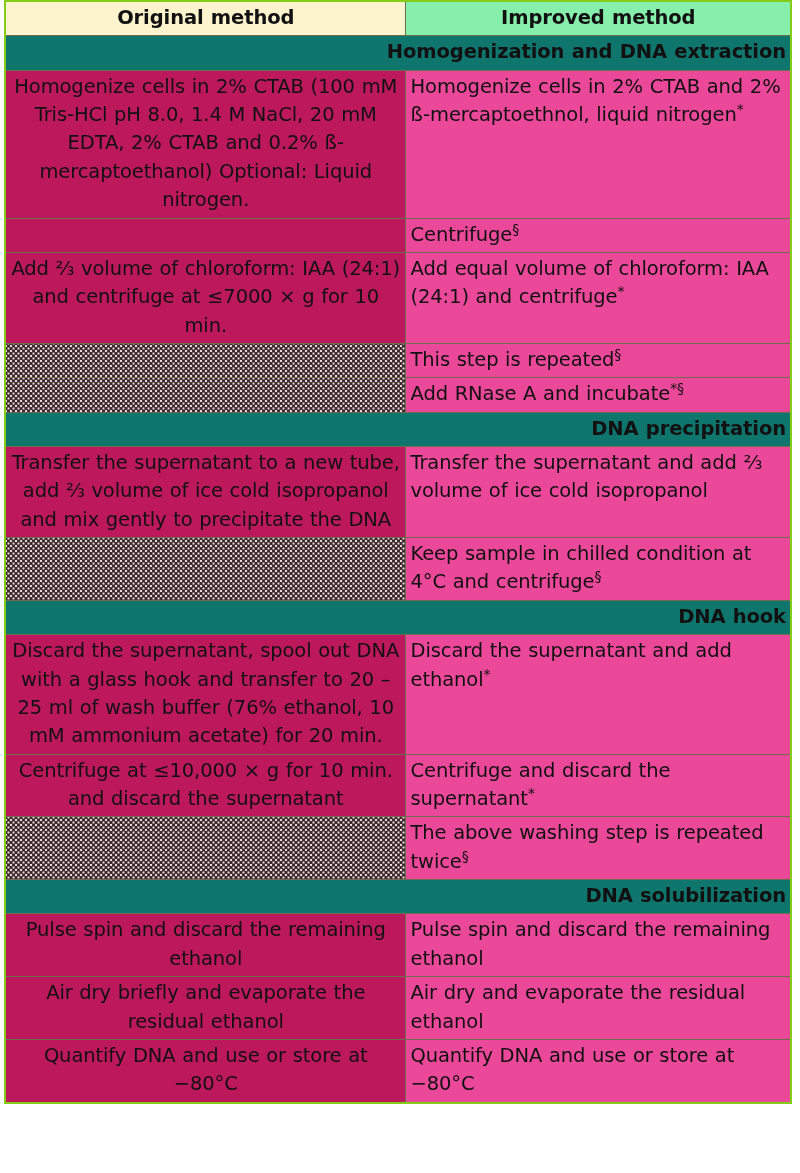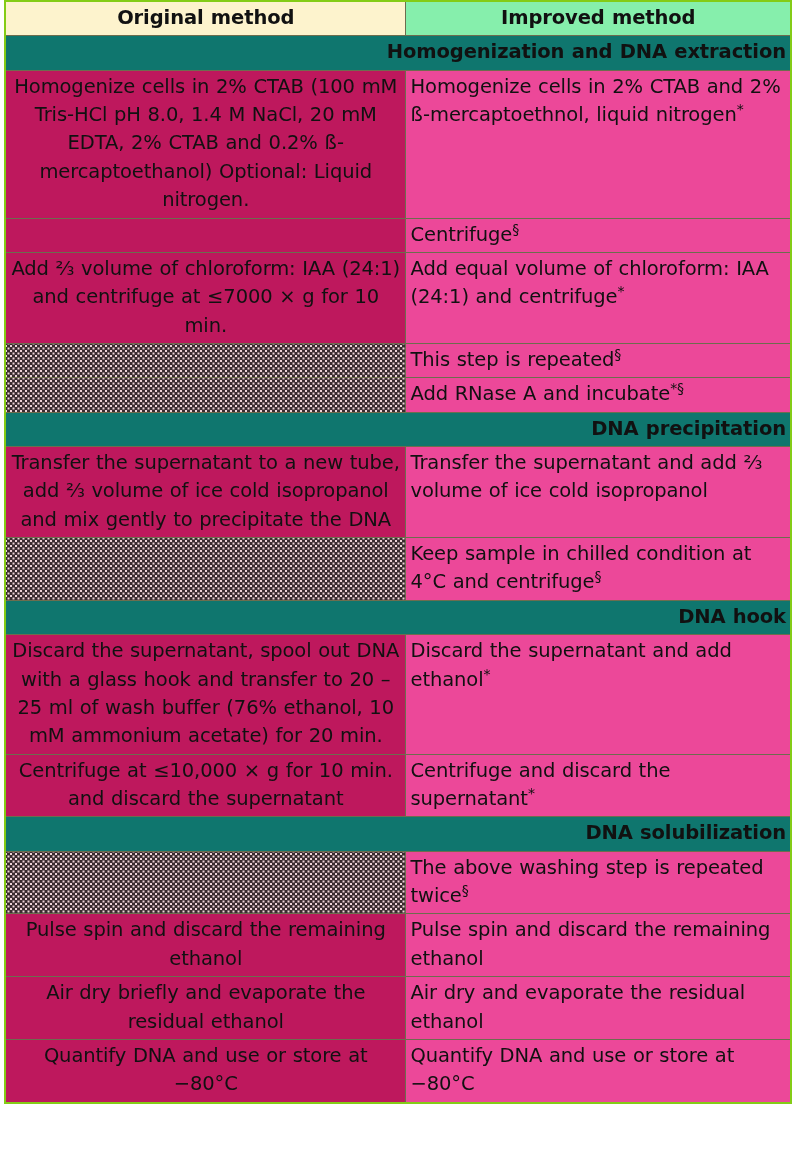--- a/index.html
+++ b/index.html
@@ -144,25 +144,25 @@
         </tr>
         <tr>
           <td class="left">Discard the supernatant, spool out DNA with a glass hook and transfer to 20 – 25 ml of wash buffer (76% ethanol, 10 mM ammonium acetate) for 20 min.</td>
           <td class="right">Discard the supernatant and add ethanol<sup class="mk">*</sup></td>
         </tr>
         <tr>
           <td class="left">Centrifuge at ≤10,000 × g for 10 min. and discard the supernatant</td>
           <td class="right">Centrifuge and discard the supernatant<sup class="mk">*</sup></td>
         </tr>
         <tr>
-          <td class="section" colspan="2">DNA solubilization</td>
+          <td class="hatch"></td>
+          <td class="right">The above washing step is repeated twice<sup class="mk">§</sup></td>
         </tr>
         <tr>
-          <td class="hatch"></td>
-          <td class="right">The above washing step is repeated twice<sup class="mk">§</sup></td>
+          <td class="section" colspan="2">DNA solubilization</td>
         </tr>
         <tr>
           <td class="left">Pulse spin and discard the remaining ethanol</td>
           <td class="right">Pulse spin and discard the remaining ethanol</td>
         </tr>
         <tr>
           <td class="left">Air dry briefly and evaporate the residual ethanol</td>
           <td class="right">Air dry and evaporate the residual ethanol</td>
         </tr>
         <tr>

